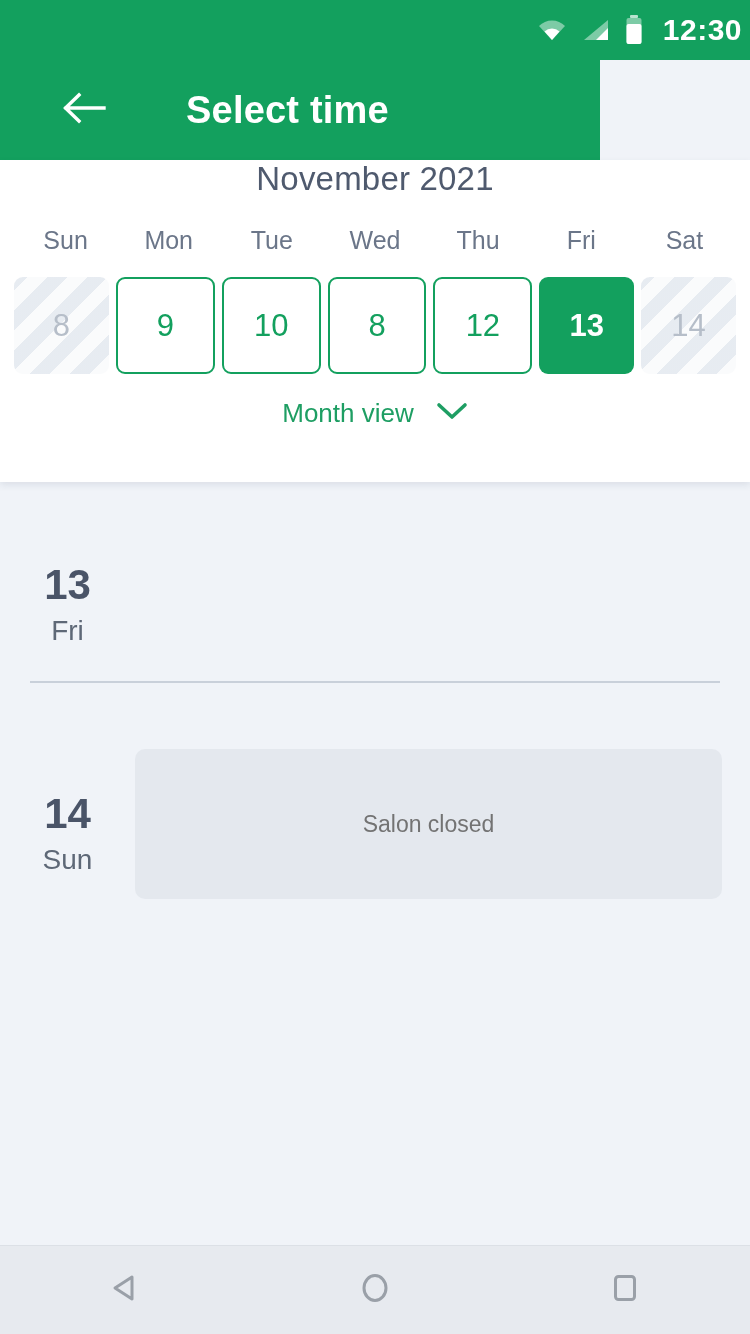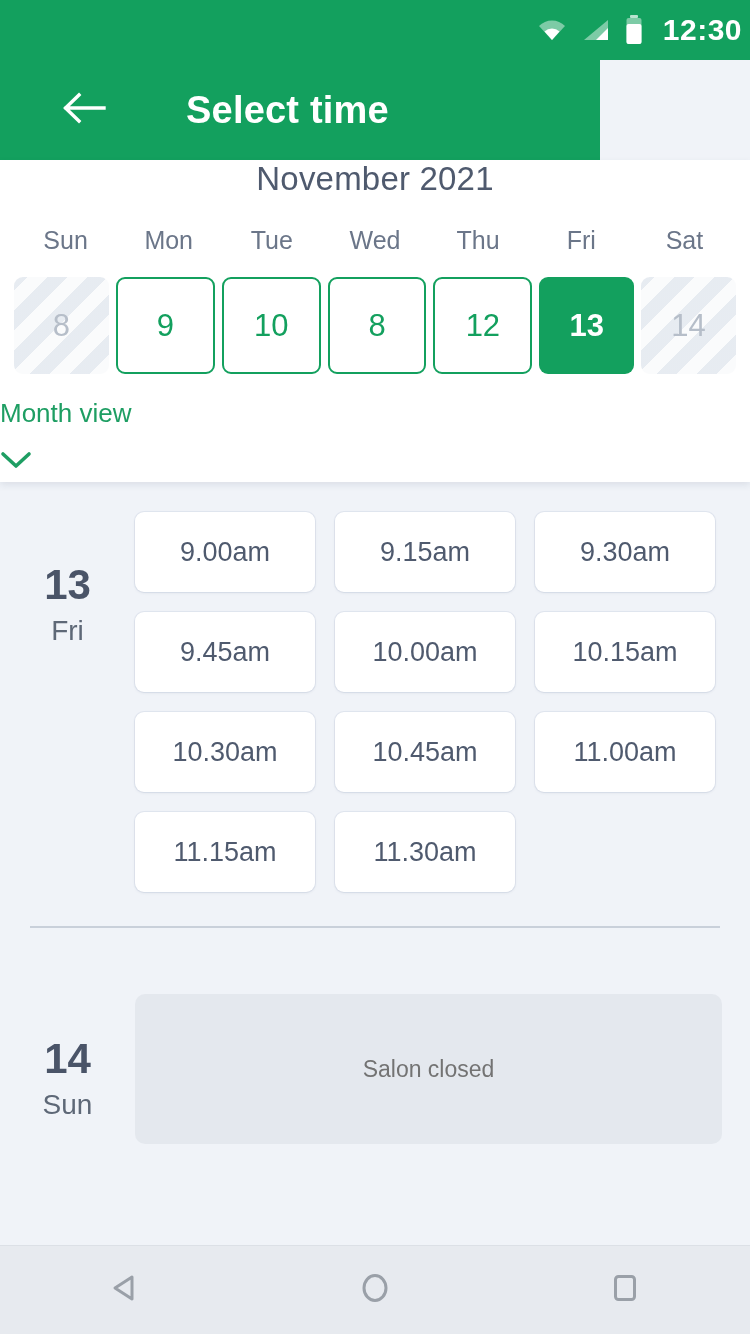--- a/index.html
+++ b/index.html
@@ -43,22 +43,22 @@
   .daycell.avail { background:#ffffff; border:2px solid #13A05E; color:#13A05E; cursor:pointer; }
   .daycell.selected { background:#13A05E; color:#ffffff; font-weight:bold; cursor:pointer; }
   .daycell.disabled {
     color:#B6BEC9; cursor:default;
     background-color:#EDF0F4;
     background-image:repeating-linear-gradient(-45deg,
       rgba(255,255,255,0.75) 0px, rgba(255,255,255,0.75) 14px,
       rgba(230,235,241,0.85) 14px, rgba(230,235,241,0.85) 28px);
   }
   .monthview {
-    display:flex; justify-content:center; gap:22px;
-    margin-top:24px; cursor:pointer;flex-direction:column;
+    display:flex; align-items:center; justify-content:center; gap:22px;
+    margin-top:24px; cursor:pointer;
   }
   .monthview-label { color:#1E9E63; font-size:26px; }
 
   
   .content { position:absolute; top:482px; left:0; width:750px; height:763px; background:#F0F3F8; overflow:hidden; }
 
   .daygroup { display:flex; padding-top:30px; }
   .daygroup.closed-group { padding-top:66px; }
   .dayindex { width:135px; flex:0 0 135px; text-align:center; padding-top:52px; }
   .daygroup.closed-group .dayindex { padding-top:44px; }
@@ -161,33 +161,20 @@
     </div>
   </div>
 
   <div class="content">
 
     <div class="daygroup">
       <div class="dayindex">
         <div class="dayindex-num">13</div>
         <div class="dayindex-dow">Fri</div>
       </div>
-      <div class="slots">
-        <div class="slot">9.00am</div>
-        <div class="slot">9.15am</div>
-        <div class="slot">9.30am</div>
-        <div class="slot">9.45am</div>
-        <div class="slot">10.00am</div>
-        <div class="slot">10.15am</div>
-        <div class="slot">10.30am</div>
-        <div class="slot">10.45am</div>
-        <div class="slot">11.00am</div>
-        <div class="slot">11.15am</div>
-        <div class="slot">11.30am</div>
-      </div>
     </div>
 
     <div class="divider"></div>
 
     <div class="daygroup closed-group">
       <div class="dayindex">
         <div class="dayindex-num">14</div>
         <div class="dayindex-dow">Sun</div>
       </div>
       <div class="closedcard">Salon closed</div>

